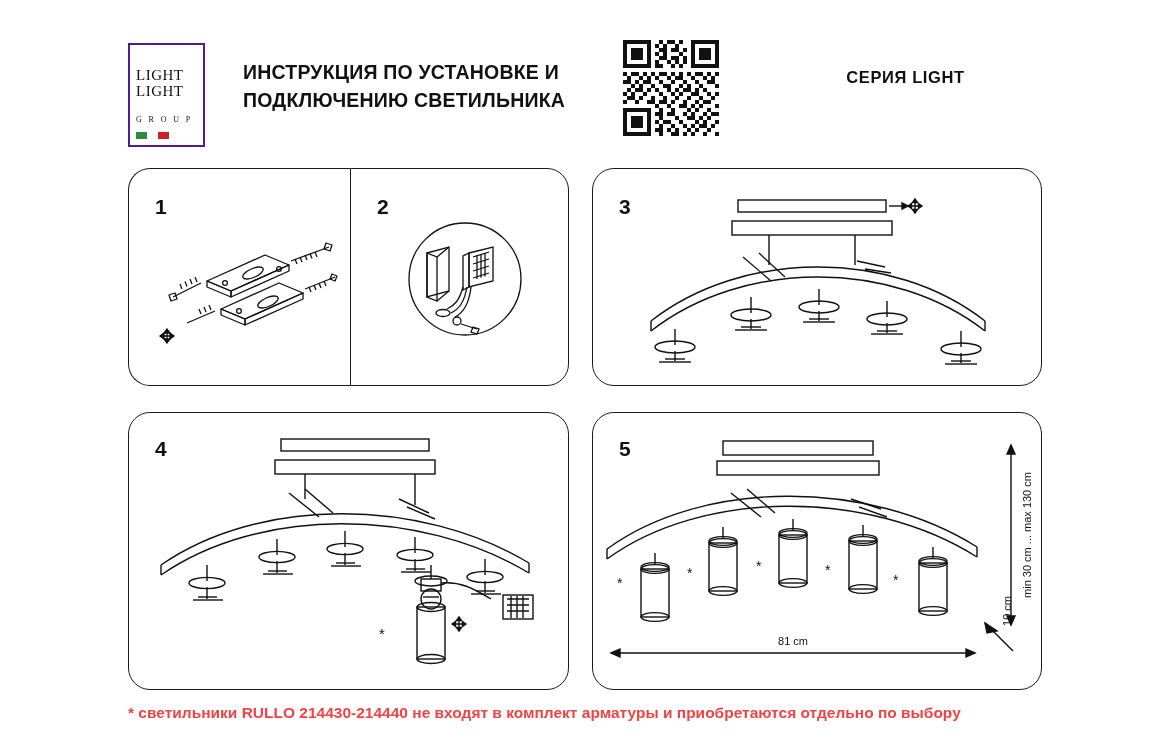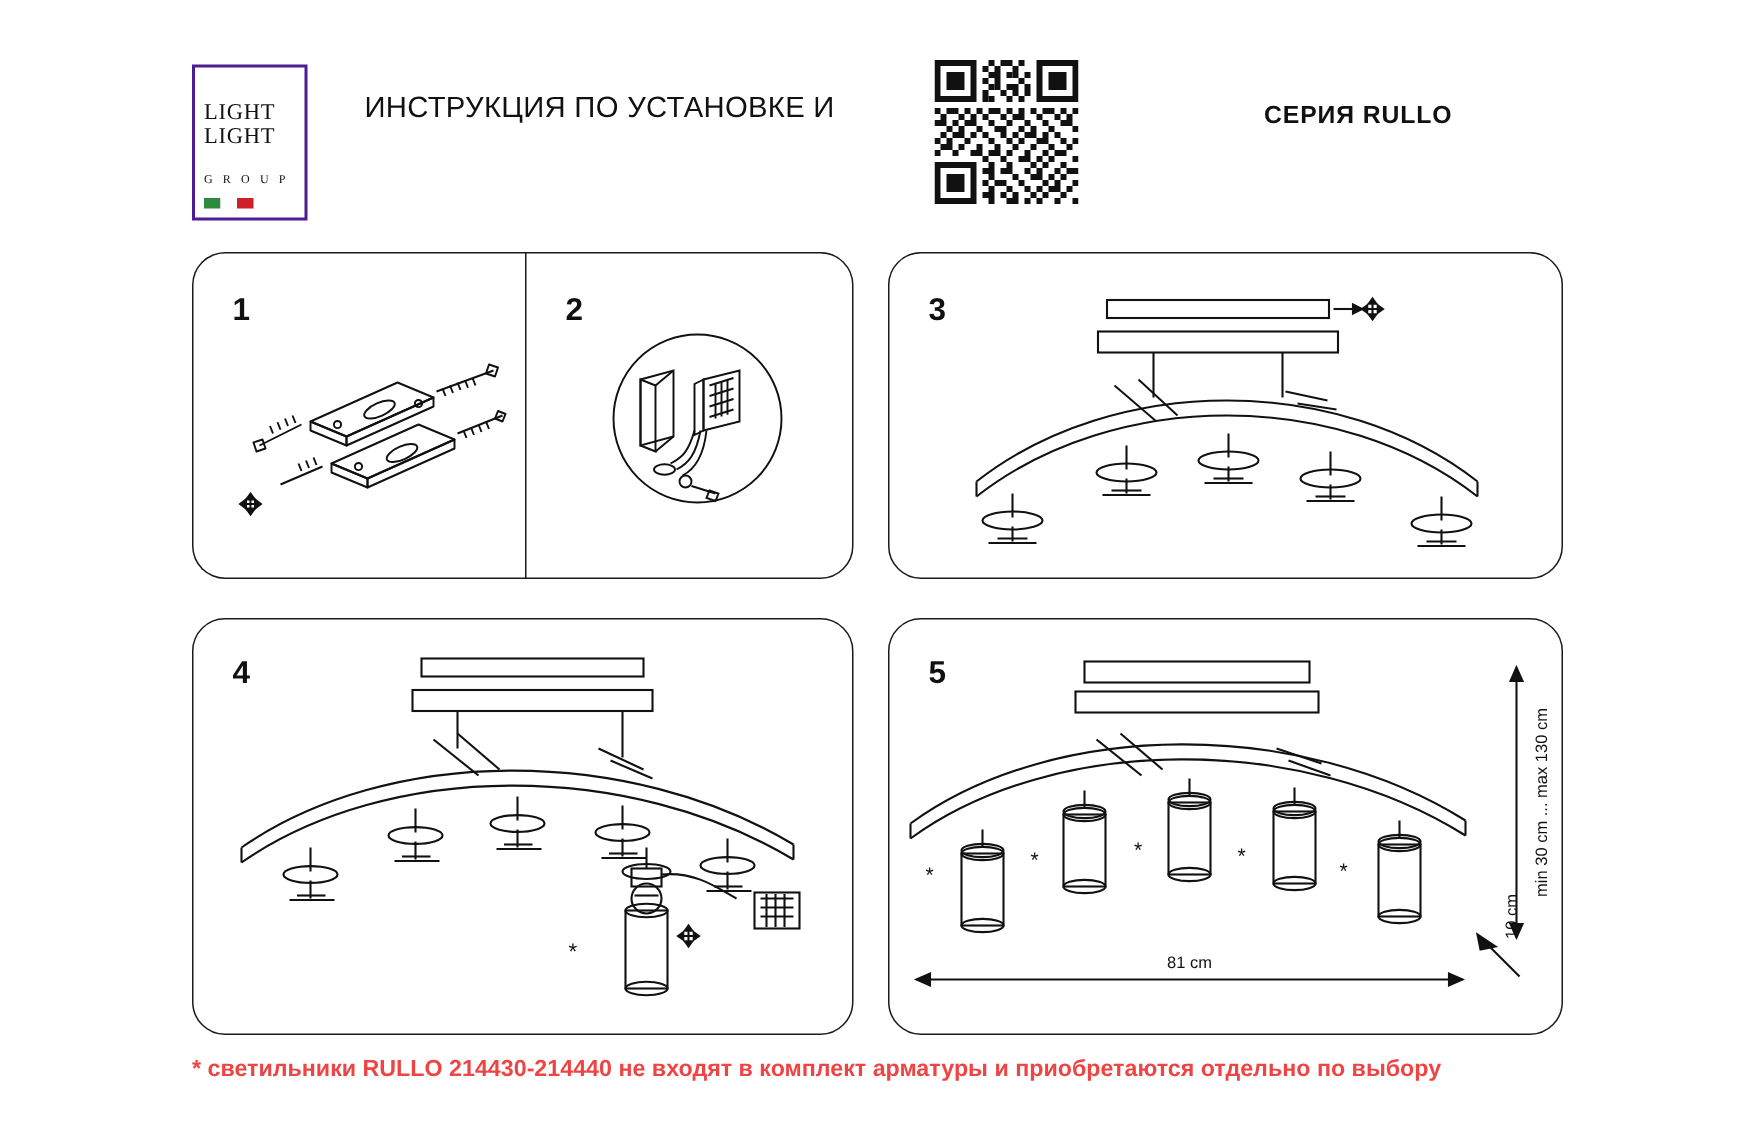--- a/index.html
+++ b/index.html
@@ -69,21 +69,21 @@
   .flag-g { background: #2e8b3d; }
   .flag-w { background: #ffffff; }
   .flag-r { background: #cf2027; }
 
   .title {
     position: absolute;
     left: 115px;
     top: 20px;
     width: 380px;
     font-size: 19.5px;
-    font-weight: normal;
+    font-weight: bold;
     line-height: 28px;
     letter-spacing: 0.2px;
     color: #111;
   }
 
   .qr {
     position: absolute;
     left: 495px;
     top: 2px;
     width: 96px;
@@ -156,20 +156,21 @@
       <div class="logo-group">G R O U P</div>
       <div class="logo-flag">
         <i class="flag-g"></i>
           <i class="flag-w"></i>
           <i class="flag-r"></i>
       </div>
     </div>
 
     <div class="title">
       <div>ИНСТРУКЦИЯ ПО УСТАНОВКЕ И</div>
+      <div>ПОДКЛЮЧЕНИЮ СВЕТИЛЬНИКА</div>
     </div>
 
     <div class="qr">
       <svg width="96" height="96" viewBox="0 0 24 24">
         <rect x="0" y="0" width="24" height="24" fill="#fff"></rect>
         <g fill="#111">
 
           <path d="M0 0h7v7H0z"></path>
             <path d="M1 1h5v5H1z" fill="#fff"></path>
             <path d="M2 2h3v3H2z"></path>
@@ -317,21 +318,21 @@
             <rect x="12" y="23" width="2" height="1"></rect>
             <rect x="15" y="23" width="1" height="1"></rect>
           <rect x="17" y="23" width="1" height="1"></rect>
             <rect x="20" y="23" width="1" height="1"></rect>
             <rect x="23" y="23" width="1" height="1"></rect>
         </g>
       </svg>
     </div>
 
     <div class="series-block">
-      <div class="series-line">СЕРИЯ RULLO</div>
+      <div class="series-line">СЕРИЯ LIGHT</div>
     </div>
   </div>
 
   <div class="panel" id="panel-1">
     <div class="panel-num" style="left:26px; top:26px;">1</div>
     <svg width="222" height="218" viewBox="0 0 222 218">
       <g fill="none" stroke="#111" stroke-width="1.3" stroke-linejoin="round">
 
         <path d="M78 112 L136 86 L160 96 L102 122 Z"></path>
         <path d="M78 112 L78 118 L102 128 L102 122 Z"></path>

